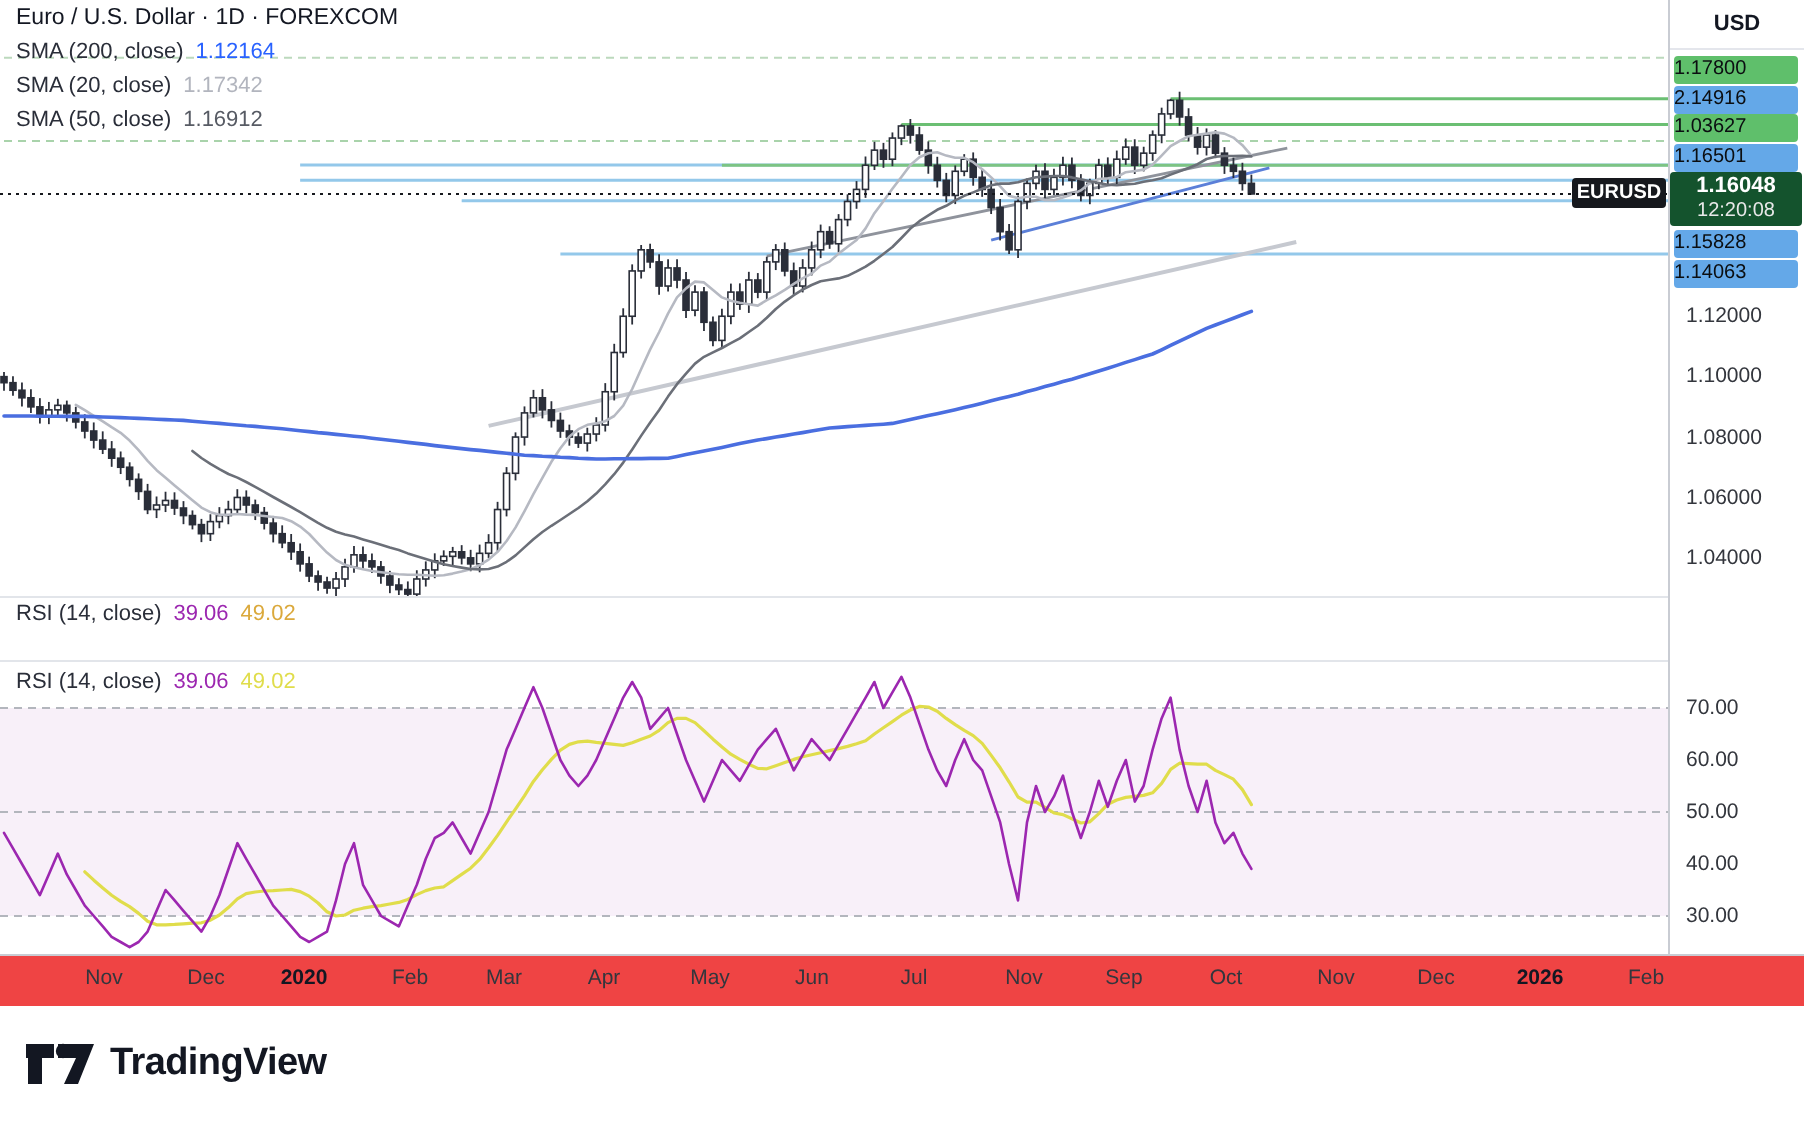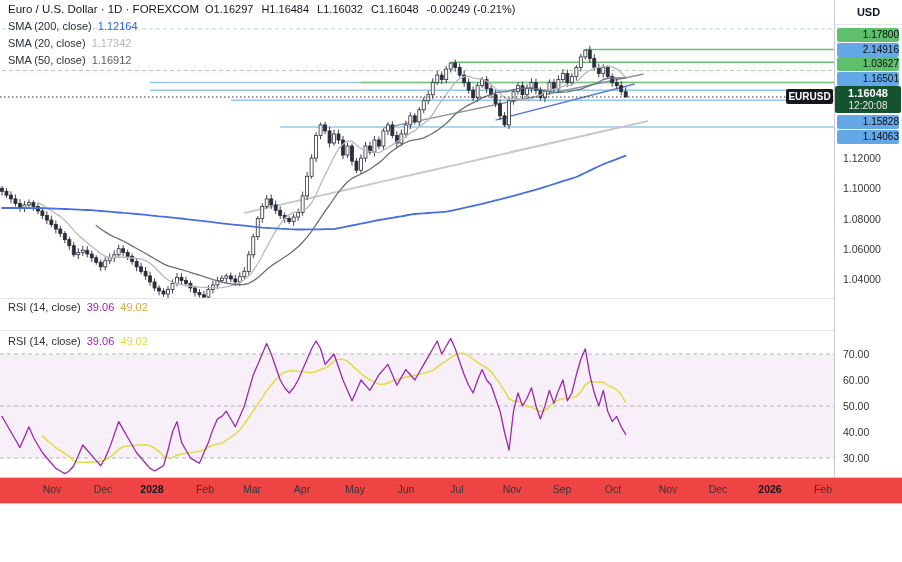--- a/index.html
+++ b/index.html
@@ -11,21 +11,21 @@
   .legend{position:absolute;left:8px;display:flex;gap:6px;align-items:flex-start;font-size:11px;white-space:nowrap;}
   .legend .title{font-size:11.5px;color:#131722;}
   .legend .lbl{color:#2a2e39;}
   .legend .val{font-weight:400;}
   .ohlc{display:flex;gap:8px;color:#131722;}
   
   #price-axis{position:absolute;left:835px;top:0;width:67px;height:477px;background:#fff;}
   #axis-currency{position:absolute;left:0;top:0;width:100%;height:24px;line-height:24px;text-align:center;
        font-size:11px;font-weight:600;color:#131722;border-bottom:1px solid #e4e6ec;}
   .px-chip{position:absolute;left:2px;width:62px;height:14px;line-height:14px;border-radius:2px;
-       text-align:right;font-size:10px;color:#0b0e11;font-weight:500;}
+       text-align:left;font-size:10px;color:#0b0e11;font-weight:500;}
   .px-tick,.rsi-tick{position:absolute;left:8px;font-size:10.5px;color:#33363d;}
   #cur-box{position:absolute;left:0px;top:86px;width:66px;background:#14532d;border-radius:2px;
        color:#fff;text-align:center;padding:1px 0;}
   #cur-price{font-size:11px;font-weight:700;line-height:13px;}
   #cur-count{font-size:10px;line-height:12px;color:#e8e8e8;}
   #cur-sym{position:absolute;left:786px;top:89px;width:47px;height:15px;line-height:15px;background:#16181d;
        color:#fff;font-size:10px;font-weight:700;text-align:center;border-radius:2px;}
   
   .hsep{position:absolute;left:0;height:1px;background:#e2e5ea;width:902px;}
   .hsep.dark{background:#c9ccd3;}
@@ -366,27 +366,20 @@
   </div>
 
   <div class="hsep" style="top:298px"></div>
   <div class="hsep" style="top:330px"></div>
   <div class="hsep dark" style="top:477px"></div>
   <div class="hsep dark" style="top:503px"></div>
   <div id="vaxis-border"></div>
 
   <div class="legend" style="top:3px">
     <span class="title">Euro / U.S. Dollar · 1D · FOREXCOM</span>
-    <span class="ohlc">
-      <span>O1.16297</span>
-      <span>H1.16484</span>
-      <span>L1.16032</span>
-      <span>C1.16048</span>
-      <span>-0.00249 (-0.21%)</span>
-    </span>
   </div>
   <div class="legend" style="top:20px">
     <span class="lbl">SMA (200, close)</span>
     <span class="val" id="sma200-val" style="color: rgb(41, 98, 255);">1.12164</span>
   </div>
   <div class="legend" style="top:37px">
     <span class="lbl">SMA (20, close)</span>
     <span class="val" id="sma20-val" style="color: rgb(178, 181, 190);">1.17342</span>
   </div>
   <div class="legend" style="top:54px">
@@ -426,29 +419,39 @@
       <div class="rsi-tick" style="top: 374px;">60.00</div>
       <div class="rsi-tick" style="top: 400px;">50.00</div>
       <div class="rsi-tick" style="top: 426px;">40.00</div>
       <div class="rsi-tick" style="top: 452px;">30.00</div>
     </div>
   <div id="cur-sym">EURUSD</div>
 
   <div id="time-axis">
       <div class="t-lbl" style="left: 52px;">Nov</div>
       <div class="t-lbl" style="left: 103px;">Dec</div>
-      <div class="t-lbl bold" style="left: 152px;">2028</div>
+      <div class="t-lbl bold" style="left: 152px;">2020</div>
       <div class="t-lbl" style="left: 205px;">Feb</div>
       <div class="t-lbl" style="left: 252px;">Mar</div>
       <div class="t-lbl" style="left: 302px;">Apr</div>
       <div class="t-lbl" style="left: 355px;">May</div>
       <div class="t-lbl" style="left: 406px;">Jun</div>
       <div class="t-lbl" style="left: 457px;">Jul</div>
       <div class="t-lbl" style="left: 512px;">Nov</div>
       <div class="t-lbl" style="left: 562px;">Sep</div>
       <div class="t-lbl" style="left: 613px;">Oct</div>
       <div class="t-lbl" style="left: 668px;">Nov</div>
       <div class="t-lbl" style="left: 718px;">Dec</div>
       <div class="t-lbl bold" style="left: 770px;">2026</div>
       <div class="t-lbl" style="left: 823px;">Feb</div>
     </div>
 
+  <div id="footer">
+    <div id="tv-logo">
+      <svg width="36" height="26" viewBox="0 0 36 26">
+        <polygon points="1,3 15,3 15,10 9,10 9,23 2,23 2,10 1,10" fill="#131722"></polygon>
+        <circle cx="19.5" cy="6.5" r="3.6" fill="#131722"></circle>
+        <polygon points="17,3 35,3 27,23 20,23 26,10 17,10" fill="#131722"></polygon>
+      </svg>
+      <span class="brand">TradingView</span>
+    </div>
+  </div>
 </div>
 
 </body></html>

